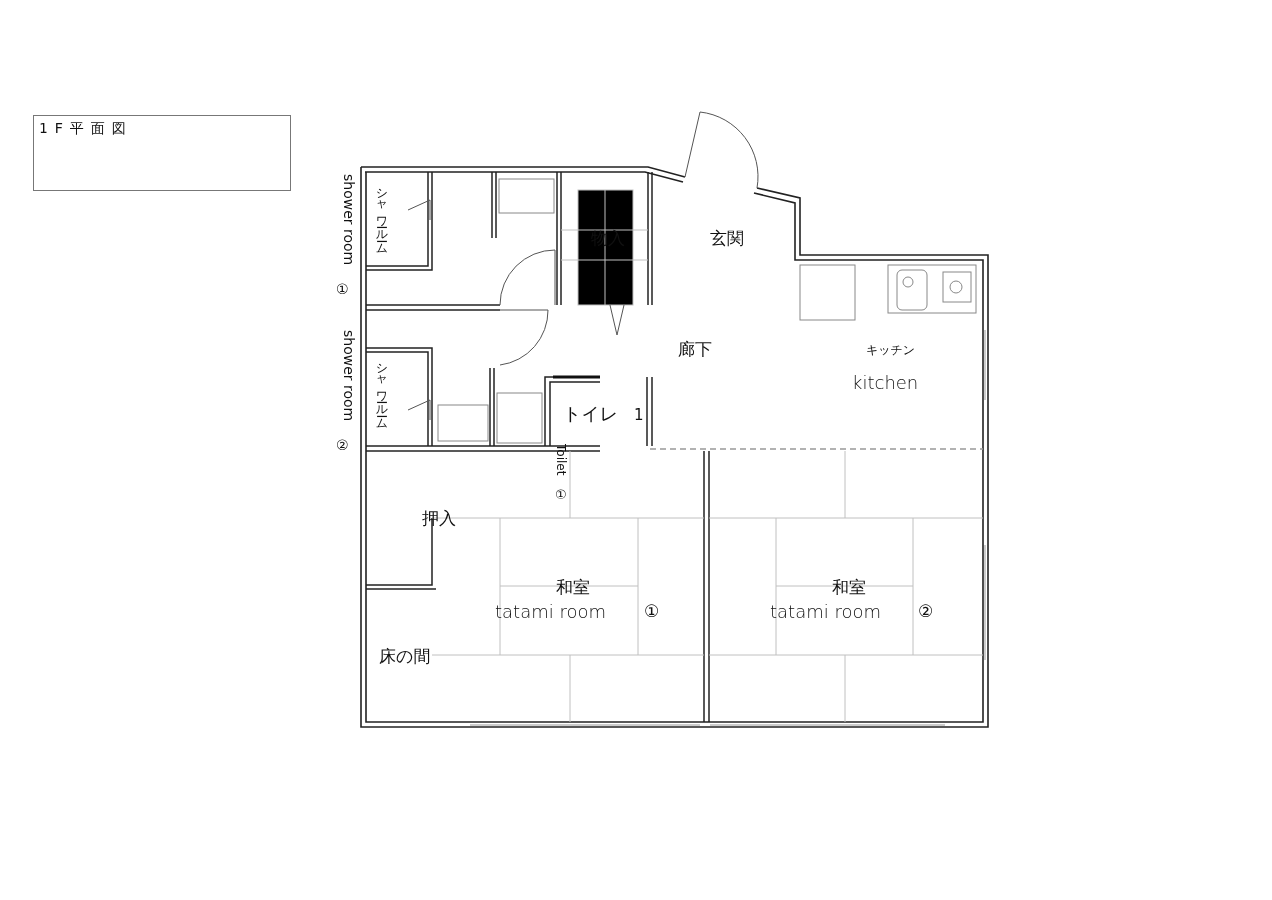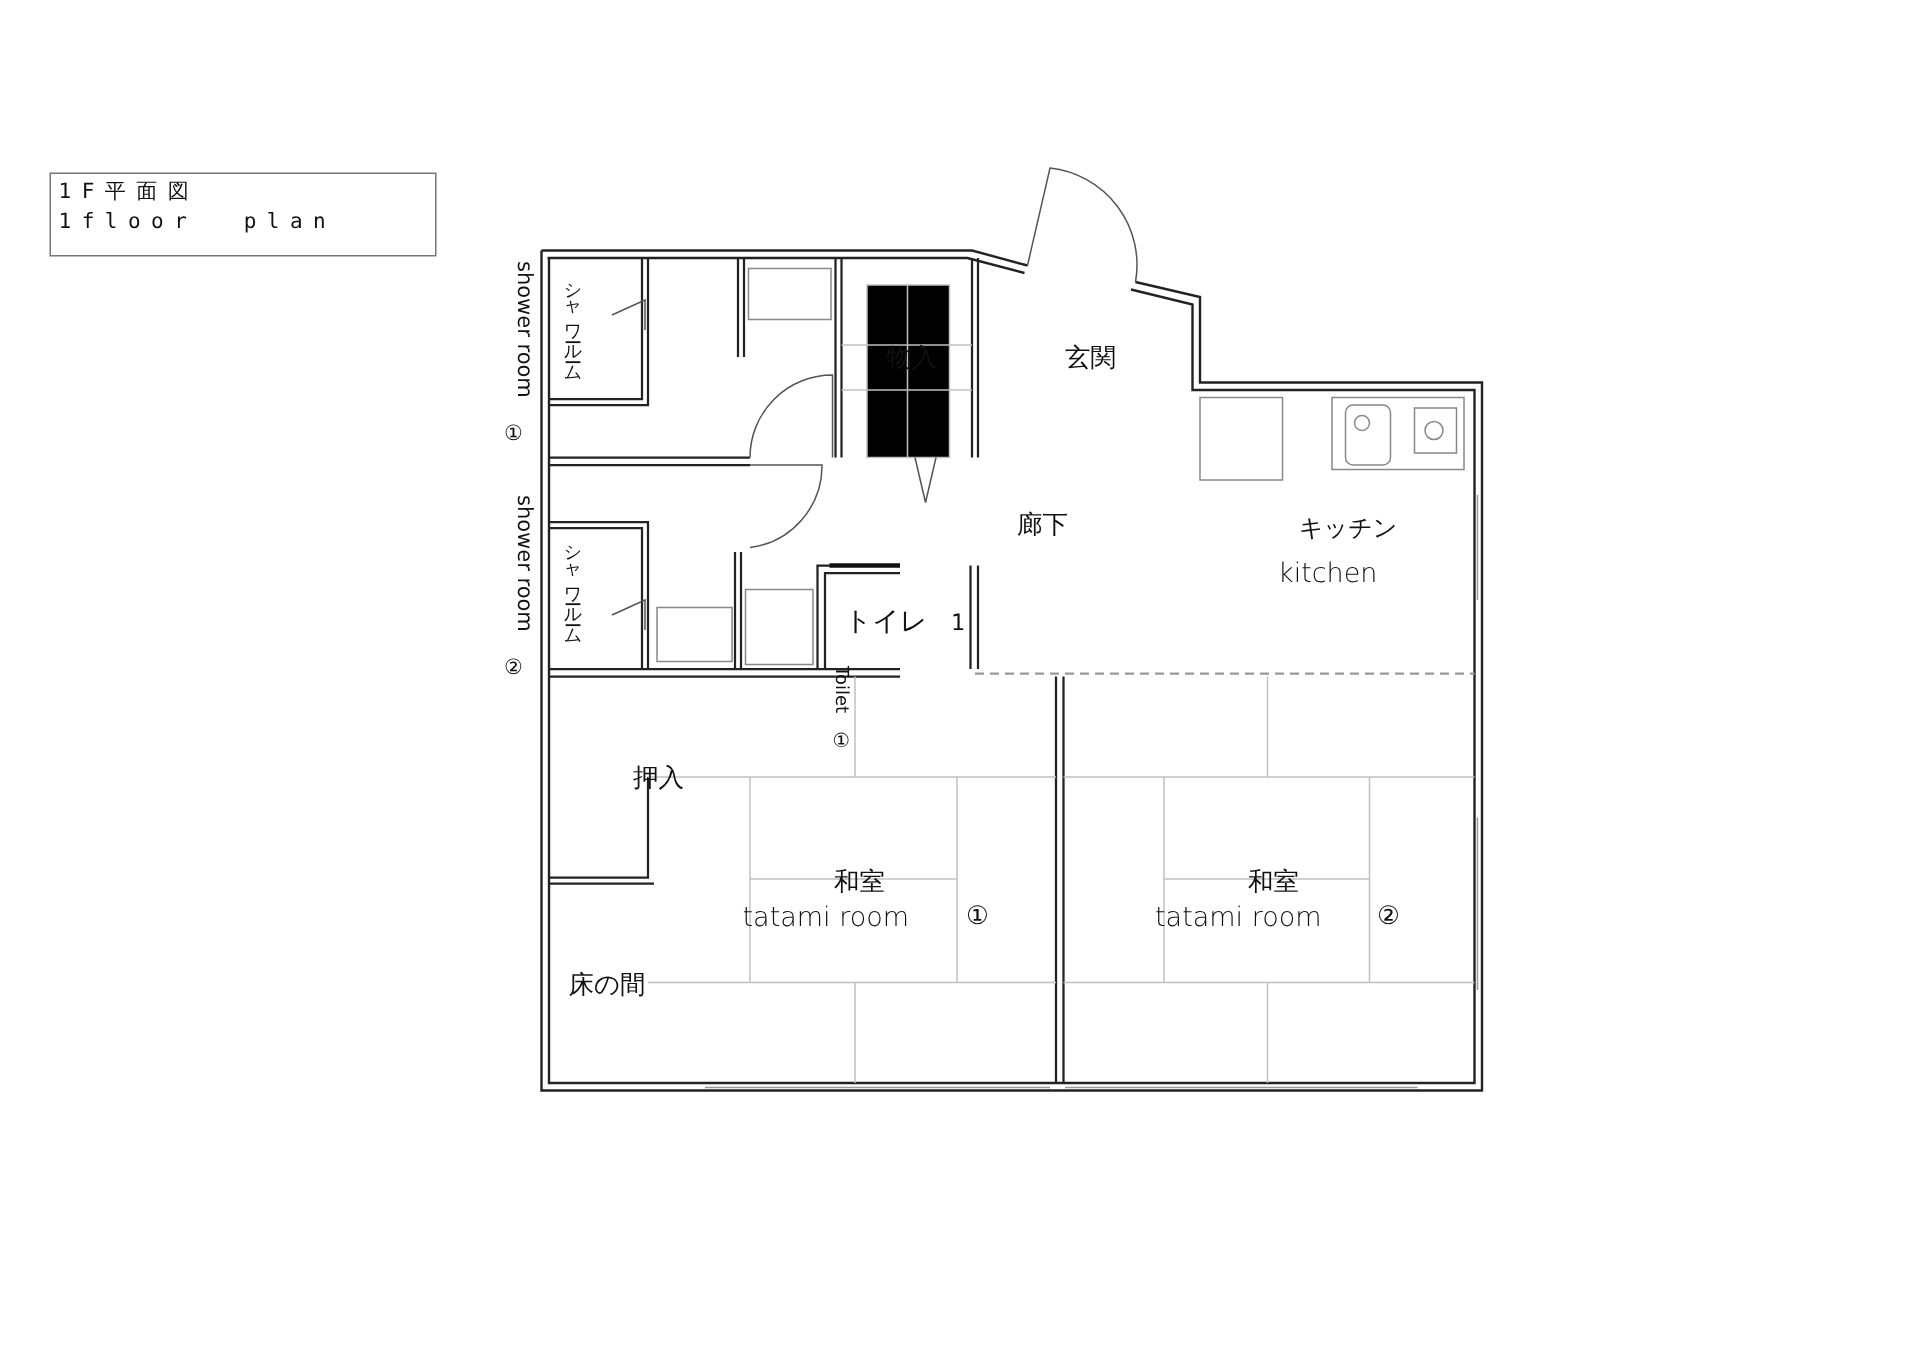--- a/index.html
+++ b/index.html
@@ -1,33 +1,32 @@
 <!DOCTYPE html>
 <html><head>
   <meta charset="utf-8">
   <style>
     html, body { margin: 0; padding: 0; background: #ffffff; }
     body { width: 1272px; height: 900px; position: relative; overflow: hidden;
            font-family: "DejaVu Sans", sans-serif; color: #111; }
-    .title-box { position: absolute; left: 33px; top: 115px; width: 258px; height: 56px;
+    .title-box { position: absolute; left: 33px; top: 115px; width: 258px; height: 76px;
                  border: 1px solid #777; box-sizing: border-box; padding: 2px 5px; }
     .title-line { font-family: "DejaVu Sans Mono", monospace; font-size: 14px; letter-spacing: 7px;
                   line-height: 20px; white-space: pre; color: #111; }
     svg.plan { position: absolute; left: 0; top: 0; }
     .label { position: absolute; white-space: nowrap; color: #111; }
     .jp { font-size: 17px; font-family: "DejaVu Sans", sans-serif; }
     .en { font-size: 18px; font-family: "DejaVu Sans", sans-serif; font-weight: 300; }
     .vert { position: absolute; writing-mode: vertical-rl; white-space: nowrap; font-size: 14px; color: #111; }
   </style>
 </head>
 <body>
 
 <div class="title-box">
   <div class="title-line">1F平面図</div>
-  <div class="title-line">1floor  plan</div>
 </div>
 
 <svg class="plan" width="1272" height="900" xmlns="http://www.w3.org/2000/svg">
   <g fill="none" stroke="#222" stroke-width="1.6">
 
     <polyline points="361,167 648,167 685,177"></polyline>
     <polyline points="365,172 645,172 683,182"></polyline>
     <polyline points="757,188 800,198 800,255 988,255 988,727 361,727 361,167"></polyline>
     <polyline points="754,193 795,203 795,260 983,260 983,722 366,722 366,172"></polyline>
   </g>
@@ -132,21 +131,21 @@
 <div class="vert" style="left:341px; top:330px;">
   <span>shower room</span>
 </div>
 <div class="label" style="left:336px; top:437px; font-size:14px;">②</div>
 <div class="vert" style="left:373px; top:355px; font-size:12px;">シャワールーム</div>
 
 <div class="label jp" style="left:591px; top:227px;">物入</div>
 <div class="label jp" style="left:710px; top:227px;">玄関</div>
 <div class="label jp" style="left:678px; top:338px;">廊下</div>
 
-<div class="label jp" style="left:866px; top:342px; font-size:16px;text-align:right;">キッチン</div>
+<div class="label jp" style="left:866px; top:342px; font-size:12px;text-align:right;">キッチン</div>
 <div class="label en" style="left:852px; top:372px;">kitchen</div>
 
 <div class="label jp" style="left:563px; top:402px; font-size:18px;">
   <span>トイレ</span>
   <span style="margin-left:10px; font-size:15px;">1</span>
 </div>
 <div class="vert" style="left:554px; top:444px; font-size:12px;">Toilet</div>
 <div class="label" style="left:555px; top:487px; font-size:13px;">①</div>
 
 <div class="label jp" style="left:386px; top:507px;margin-left:36px;">押入</div>

